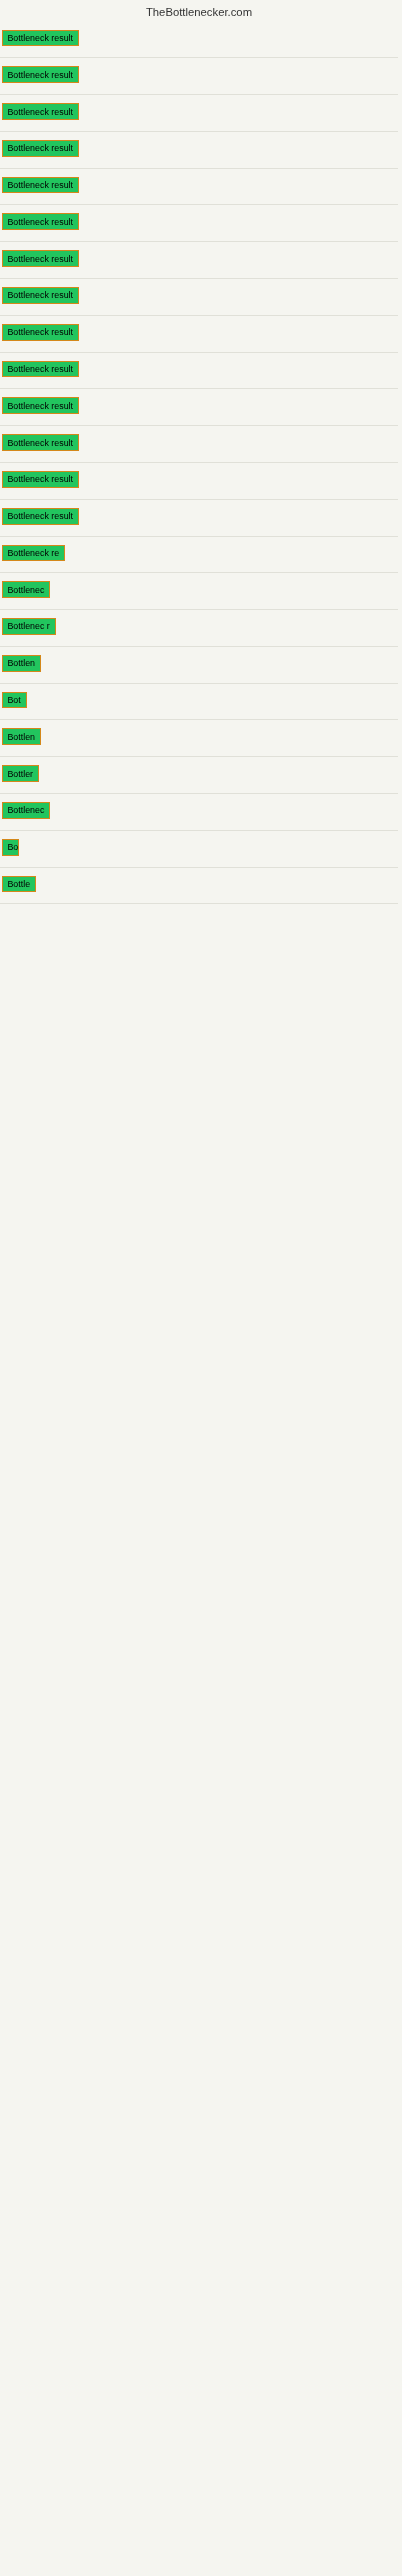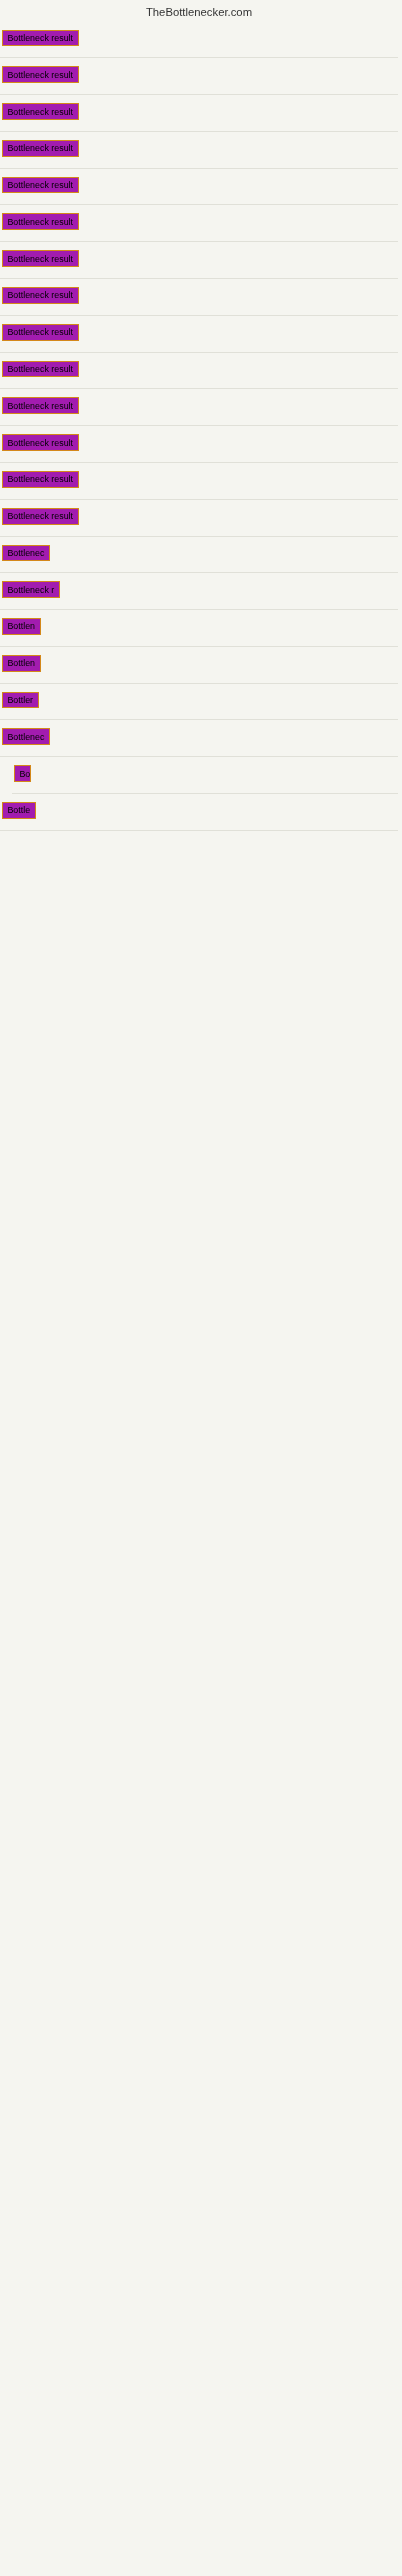--- a/index.html
+++ b/index.html
@@ -19,21 +19,21 @@
     .site-title {
       text-align: center;
       font-size: 11.3px;
       color: #333;
       padding: 6.4px 0 3.2px 0;
       font-weight: normal;
     }
 
     .bottleneck-badge {
       display: inline-block;
-      background-color: #a21caf;
+      background-color: #22c55e;
       color: #000;
       font-size: 8.9px;
       padding: 2.4px 4.8px;
       border: 0.8px solid #d4881a;
       font-weight: normal;
       white-space: nowrap;
       overflow: hidden;
     }
 
     .section {
@@ -56,23 +56,25 @@
       <div class="section" style="padding: 8px 1.6px;"><span class="bottleneck-badge" style="max-width: 91px; display: inline-block;">Bottleneck result</span></div>
       <div class="section" style="padding: 8px 1.6px;"><span class="bottleneck-badge" style="max-width: 91px; display: inline-block;">Bottleneck result</span></div>
       <div class="section" style="padding: 8px 1.6px;"><span class="bottleneck-badge" style="max-width: 91px; display: inline-block;">Bottleneck result</span></div>
       <div class="section" style="padding: 8px 1.6px;"><span class="bottleneck-badge" style="max-width: 91px; display: inline-block;">Bottleneck result</span></div>
       <div class="section" style="padding: 8px 1.6px;"><span class="bottleneck-badge" style="max-width: 91px; display: inline-block;">Bottleneck result</span></div>
       <div class="section" style="padding: 8px 1.6px;"><span class="bottleneck-badge" style="max-width: 91px; display: inline-block;">Bottleneck result</span></div>
       <div class="section" style="padding: 8px 1.6px;"><span class="bottleneck-badge" style="max-width: 91px; display: inline-block;">Bottleneck result</span></div>
       <div class="section" style="padding: 8px 1.6px;"><span class="bottleneck-badge" style="max-width: 91px; display: inline-block;">Bottleneck result</span></div>
       <div class="section" style="padding: 8px 1.6px;"><span class="bottleneck-badge" style="max-width: 91px; display: inline-block;">Bottleneck result</span></div>
       <div class="section" style="padding: 8px 1.6px;"><span class="bottleneck-badge" style="max-width: 91px; display: inline-block;">Bottleneck result</span></div>
+      <div class="section" style="padding: 8px 1.6px;"><span class="bottleneck-badge" style="max-width: 72px; display: inline-block;">Bottleneck re</span></div>
       <div class="section" style="padding: 8px 1.6px;"><span class="bottleneck-badge" style="max-width: 58px; display: inline-block;">Bottlenec</span></div>
-      <div class="section" style="padding: 8px 1.6px;"><span class="bottleneck-badge" style="max-width: 64px; display: inline-block;">Bottleneck r</span></div>
+      <div class="section" style="padding: 8px 1.6px;"><span class="bottleneck-badge" style="max-width: 64px; display: inline-block;">Bottlenec r</span></div>
       <div class="section" style="padding: 8px 1.6px;"><span class="bottleneck-badge" style="max-width: 47px; display: inline-block;">Bottlen</span></div>
+      <div class="section" style="padding: 8px 1.6px;"><span class="bottleneck-badge" style="max-width: 26px; display: inline-block;">Bot</span></div>
       <div class="section" style="padding: 8px 1.6px;"><span class="bottleneck-badge" style="max-width: 47px; display: inline-block;">Bottlen</span></div>
       <div class="section" style="padding: 8px 1.6px;"><span class="bottleneck-badge" style="max-width: 39px; display: inline-block;">Bottler</span></div>
       <div class="section" style="padding: 8px 1.6px;"><span class="bottleneck-badge" style="max-width: 58px; display: inline-block;">Bottlenec</span></div>
-      <div class="section" style="padding: 8px 1.6px; margin-left: 12px;"><span class="bottleneck-badge" style="max-width: 17.7px; display: inline-block;">Bo</span></div>
+      <div class="section" style="padding: 8px 1.6px;"><span class="bottleneck-badge" style="max-width: 17.7px; display: inline-block;">Bo</span></div>
       <div class="section" style="padding: 8px 1.6px;"><span class="bottleneck-badge" style="max-width: 40px; display: inline-block;">Bottle</span></div>
     </div>
 </div>
 
 
 </body></html>

